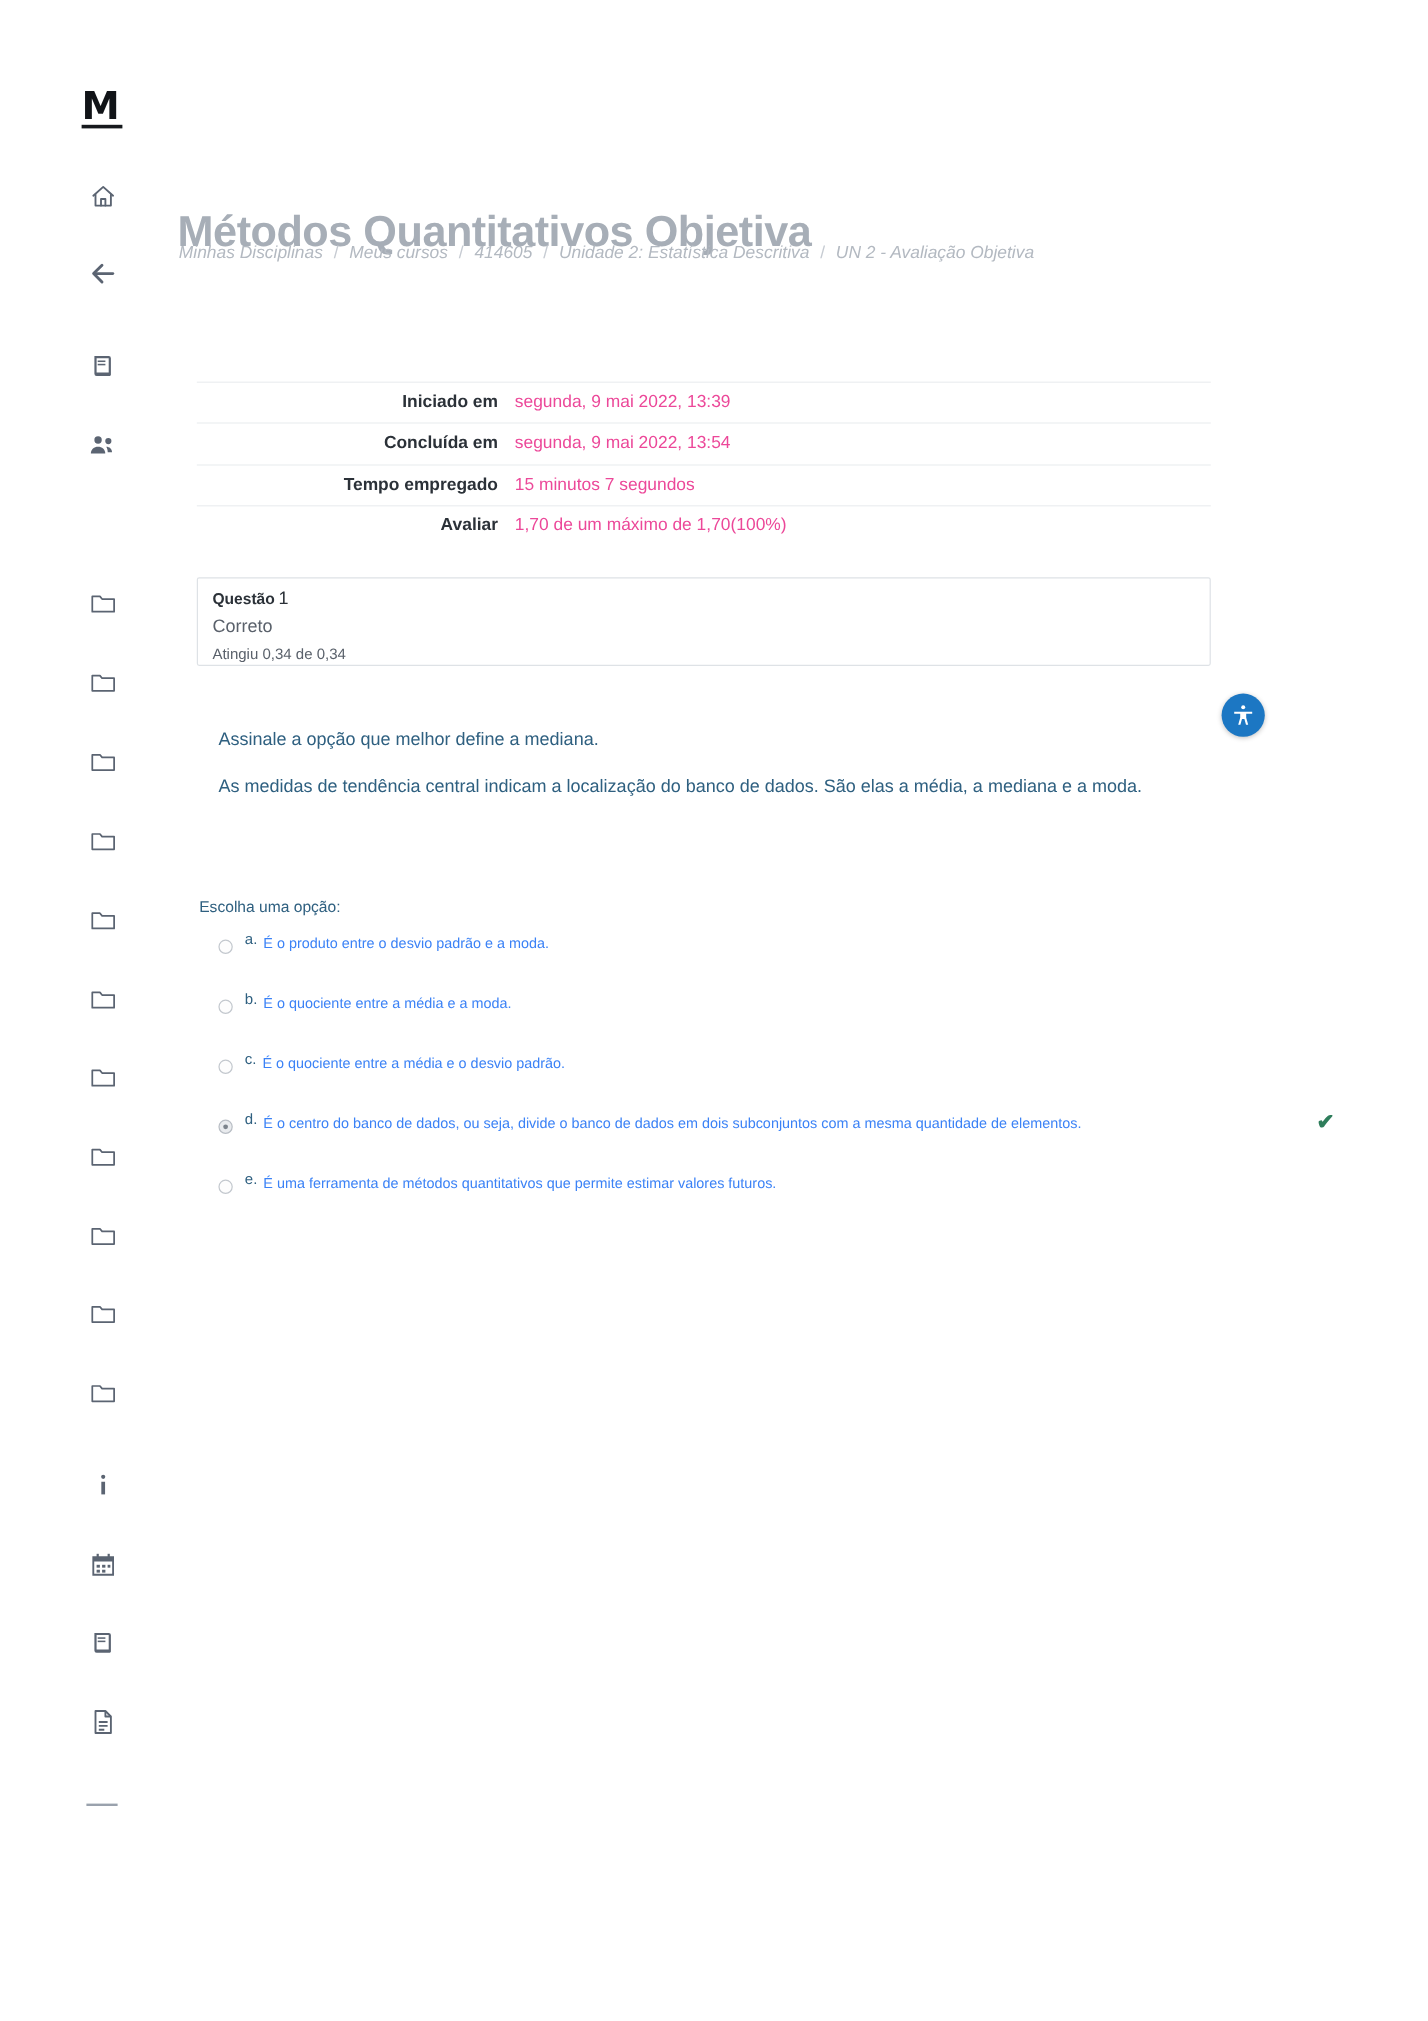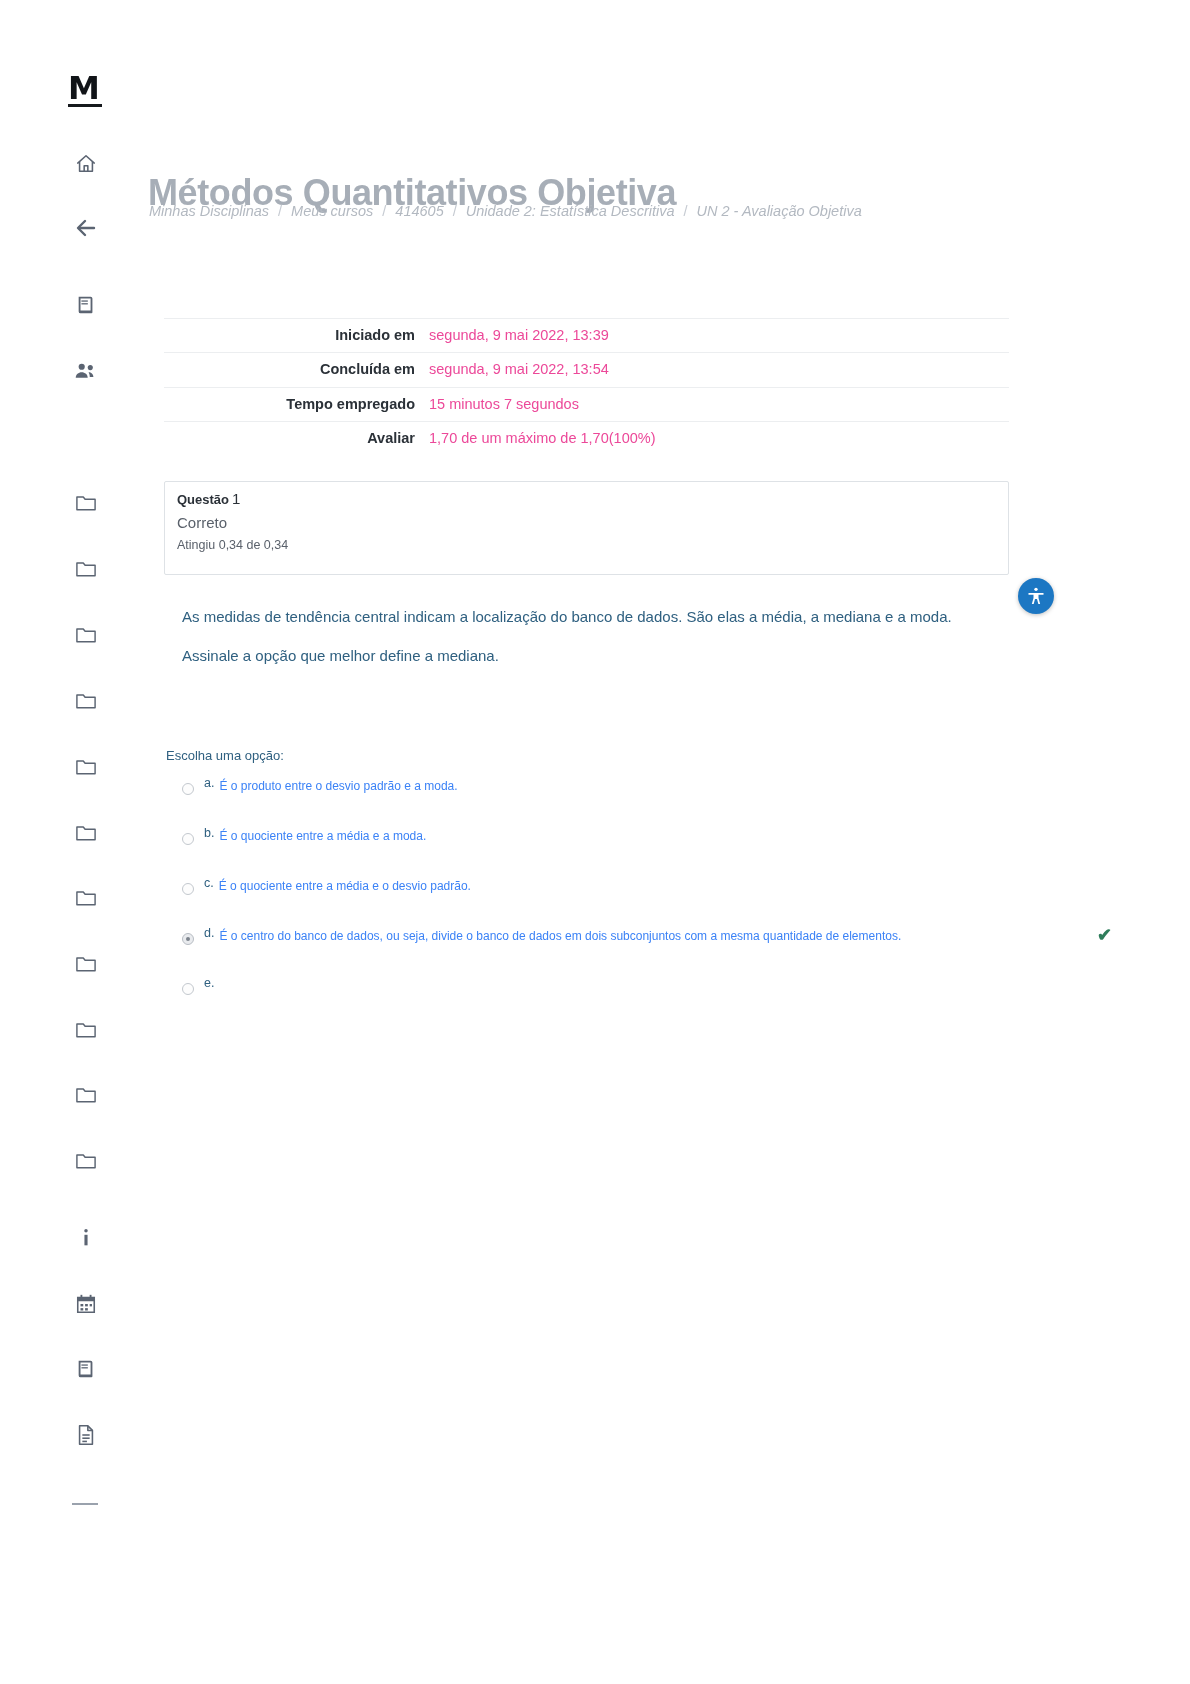--- a/index.html
+++ b/index.html
@@ -108,21 +108,21 @@
     font-size: 14.5px;
     color: #ec4899;
     line-height: 1.62;
   }
 
   
   #question-box {
     position: absolute;
     left: 34px; top: 481px;
     width: 845px;
-    height: 94px;
+    height: 74px;
     border: 1px solid #dee2e6;
     background: #ffffff;
     border-radius: 2px;
   }
   #question-number {
     position: absolute;
     left: 12px; top: 8px;
     font-size: 13px;
     font-weight: 700;
     color: #2b3138;
@@ -415,22 +415,22 @@
   </div>
 
   <div id="accessibility-fab">
     <svg width="20" height="20" viewBox="0 0 24 24" fill="currentColor">
       <circle cx="12" cy="4" r="2"></circle>
       <path d="M3 8.5h18v2H15v4l2 7h-2.2l-1.6-5.8h-2.4L9.2 21.5H7l2-7v-4H3z"></path>
     </svg>
   </div>
 
   <div id="question-text">
+    <p>Assinale a opção que melhor define a mediana.</p>
     <p>As medidas de tendência central indicam a localização do banco de dados. São elas a média, a mediana e a moda.</p>
-    <p>Assinale a opção que melhor define a mediana.</p>
   </div>
 
   <div id="answer-prompt">Escolha uma opção:</div>
 
   <form id="options">
 
     <div class="option-row">
       <span class="radio"></span>
       <span class="opt-letter">a.</span>
       <span class="opt-text">É o produto entre o desvio padrão e a moda.</span>
@@ -451,16 +451,17 @@
     <div class="option-row">
       <span class="radio checked"></span>
       <span class="opt-letter">d.</span>
       <span class="opt-text">É o centro do banco de dados, ou seja, divide o banco de dados em dois subconjuntos com a mesma quantidade de elementos.</span>
       <span class="correct-check">✔</span>
     </div>
 
     <div class="option-row">
       <span class="radio"></span>
       <span class="opt-letter">e.</span>
+      <span class="opt-text">É uma ferramenta de métodos quantitativos que permite estimar valores futuros.</span>
     </div>
 
   </form>
 </div>
 
 </body></html>

